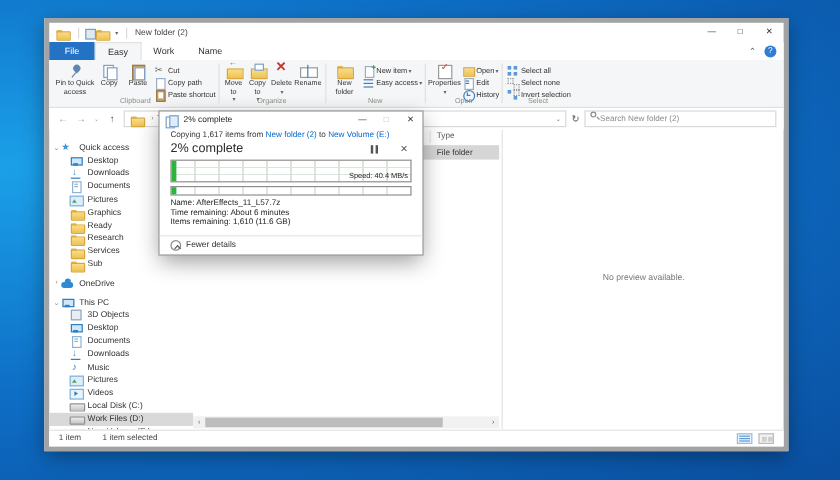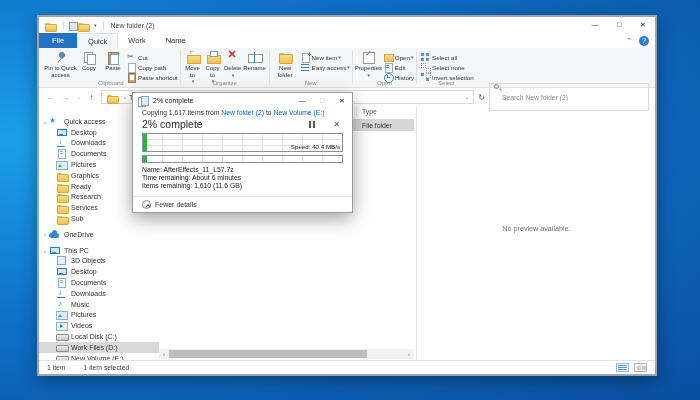--- a/index.html
+++ b/index.html
@@ -1,20 +1,20 @@
 <!DOCTYPE html>
 <html style="--green: #2db53b; --link: #0066cc; --filetab: #2472c4;"><head>
 <meta charset="utf-8">
 <style>
   * { margin:0; padding:0; box-sizing:border-box; }
   html,body { width:700px; height:400px; overflow:hidden; font-family:"Liberation Sans", sans-serif; }
   body { position:relative; background:radial-gradient(ellipse at 0% 35%, #1ba0e8 0%, #0e6fc6 50%, #0a4e9f 100%); }
 
   
-  .win { position:absolute; left:37px; top:15px; width:620px; height:361px; background:#fff; border:2px solid #a3a3a3; box-shadow:0 5px 16px rgba(0,0,0,.35); }
+  .win { position:absolute; left:37px; top:15px; width:620px; height:361px; background:#fff; border:4px solid #a3a3a3; box-shadow:0 5px 16px rgba(0,0,0,.35); }
 
   .titlebar { position:absolute; top:0; left:0; right:0; height:16px; display:flex; align-items:center; padding-left:5px; font-size:7px; color:#444; }
   .qat-sep { width:1px; height:9px; background:#d9d9d9; margin:0 4px; }
   .qat-dd { font-size:5px; color:#666; margin:0 2px; }
   .win-title { margin-left:3px; }
   .win-controls { position:absolute; right:0; top:0; height:16px; display:flex; }
   .wc { width:24px; text-align:center; line-height:16px; font-size:7px; color:#333; }
 
   .tabsrow { position:absolute; top:16px; left:0; right:0; height:15px; background:#fff; display:flex; align-items:flex-end; }
   .tab { height:15px; line-height:15px; padding:0 10px; font-size:7.5px; color:#333; }
@@ -77,21 +77,21 @@
 
   .addrrow { position:absolute; top:71px; left:0; right:0; height:18px; display:flex; align-items:center; background:#fff; padding:0 6px; gap:4px; }
   .nav-ic { font-size:8px; color:#9a9a9a; width:11px; text-align:center; flex:none; }
   .nav-up { color:#444; }
   .nav-dd { font-size:5px; width:7px; }
   .addrbox { flex:1; height:14px; border:1px solid #d9d9d9; display:flex; align-items:center; font-size:7px; color:#333; padding:0 4px; gap:3px; }
   .bc-sep { color:#888; font-size:6px; }
   .addr-end { margin-left:auto; display:flex; gap:6px; align-items:center; }
   .addr-end span { color:#666; font-size:7px; }
   .refresh-ic { font-size:8px; color:#555; flex:none; }
-  .searchbox { width:160px; height:28px; border:1px solid #d9d9d9; display:flex; padding:0 4px; gap:3px; flex:none; }
+  .searchbox { width:160px; height:14px; border:1px solid #d9d9d9; display:flex; padding:0 4px; gap:3px; flex:none; }
   .mag { width:5px; height:5px; border:1px solid #8a8a8a; border-radius:50%; position:relative; flex:none; }
   .mag::after { content:""; position:absolute; left:4px; top:4px; width:3px; height:1px; background:#8a8a8a; transform:rotate(45deg); }
   .searchbox input { border:none; outline:none; font-size:6.8px; color:#555; width:100%; font-family:"Liberation Sans",sans-serif; background:transparent; }
   .searchbox input::placeholder { color:#8a8a8a; }
 
   .sidebar { position:absolute; top:89px; left:0; width:120px; bottom:14px; padding-top:10px; overflow:hidden; }
   .sb-item { display:flex; align-items:center; height:10.8px; font-size:7px; color:#333; padding-left:2px; white-space:nowrap; }
   .sb-item.lvl1 { padding-left:9px; }
   .sb-item.gap { margin-top:5px; }
   .sb-item.sel { background:#d9d9d9; }
@@ -180,21 +180,21 @@
     <span class="win-title">New folder (2)</span>
     <div class="win-controls">
       <span class="wc">—</span>
       <span class="wc">□</span>
       <span class="wc">✕</span>
     </div>
   </div>
 
   <div class="tabsrow">
     <span class="tab tab-file">File</span>
-    <span class="tab tab-active">Quick</span>
+    <span class="tab tab-active">Easy</span>
     <span class="tab">Work</span>
     <span class="tab">Name</span>
   </div>
   <div class="ribbon-mini">
     <span class="rib-chev">⌃</span>
     <span class="help-circle">?</span>
   </div>
 
   <div class="ribbon">
     <div class="rgroup">

